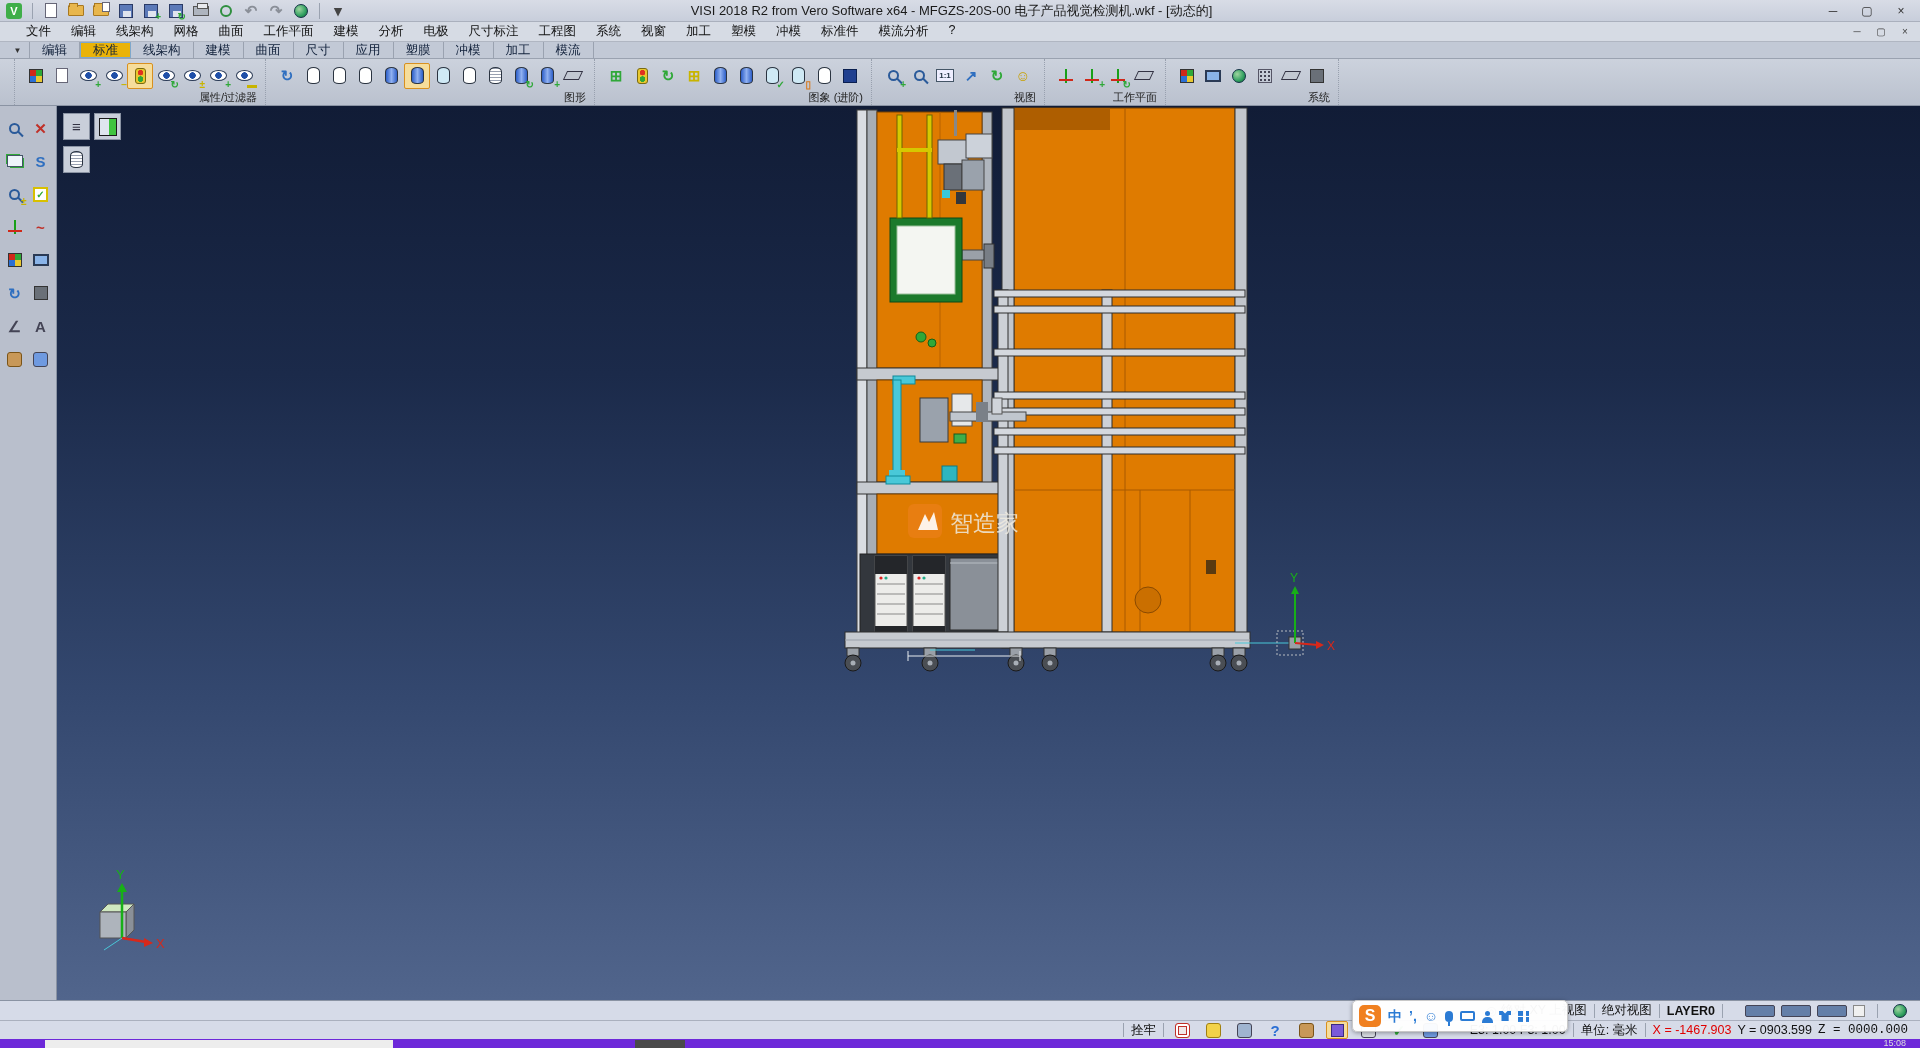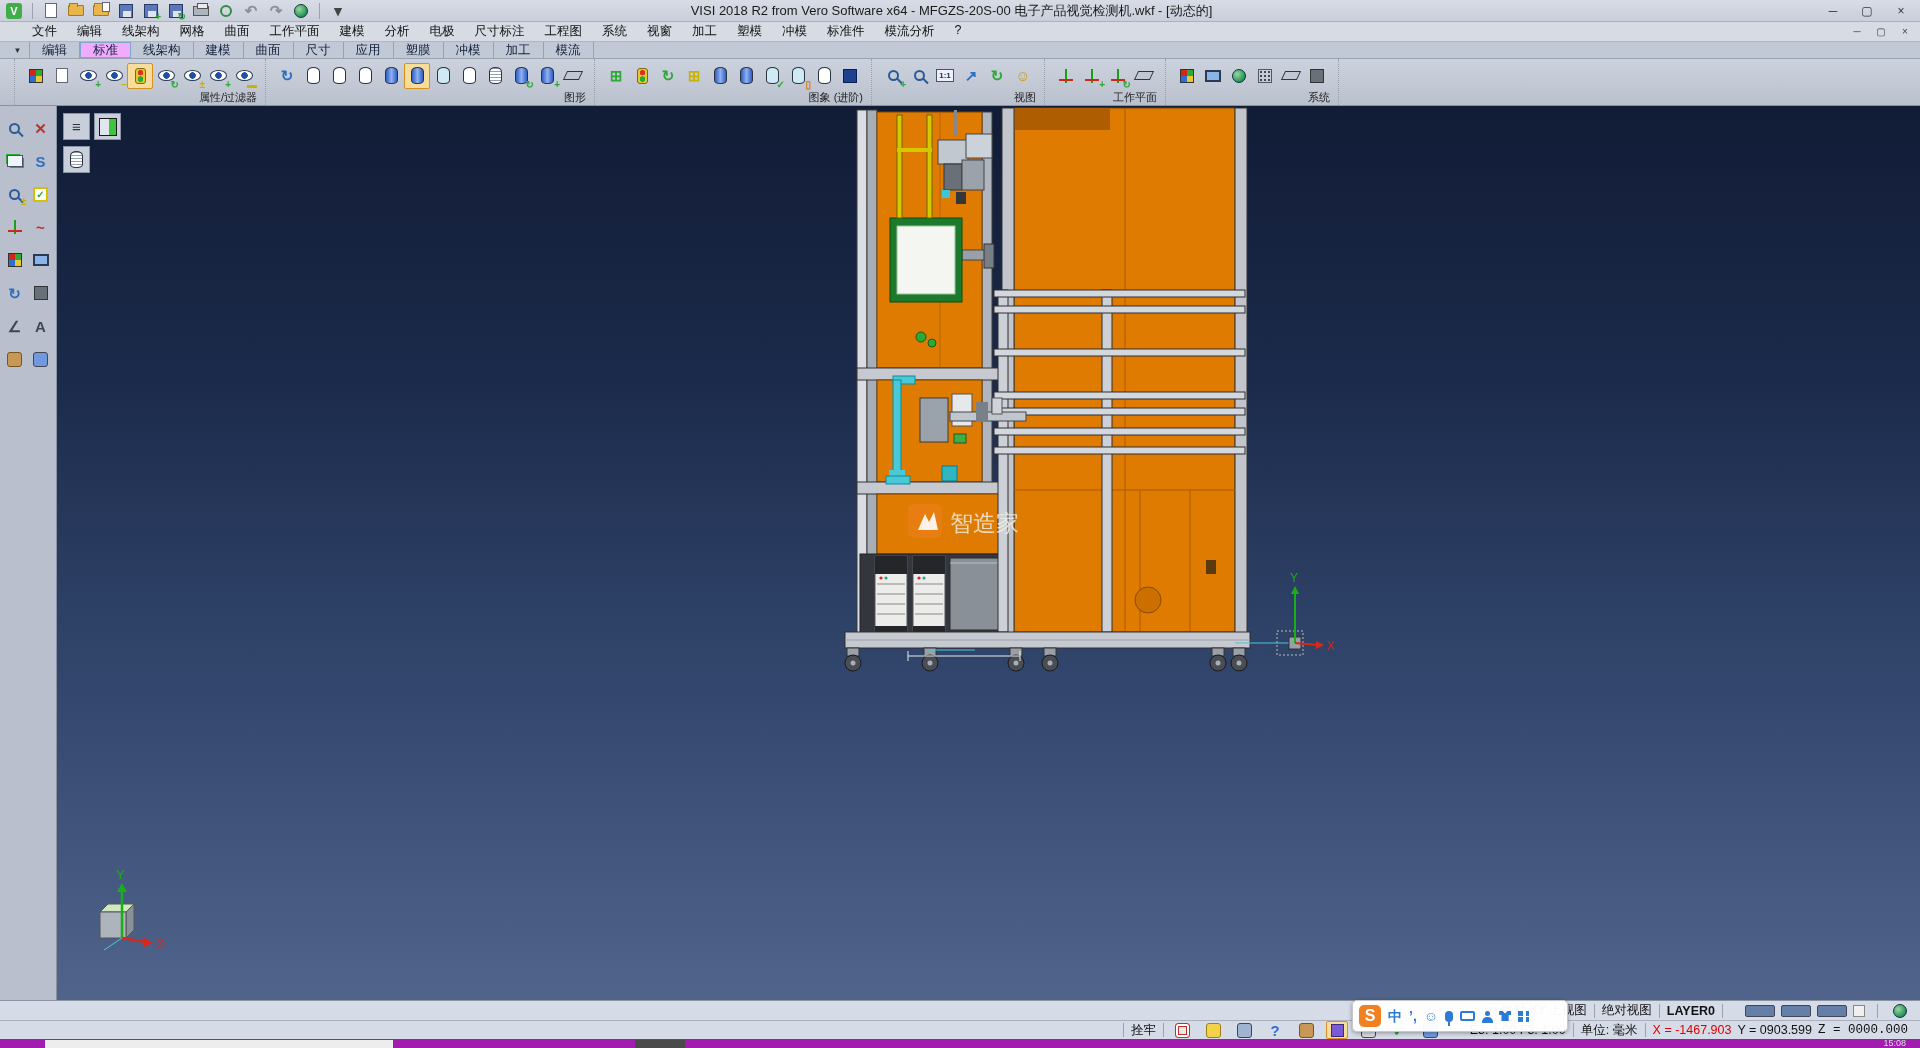--- a/index.html
+++ b/index.html
@@ -11,32 +11,32 @@
     background:linear-gradient(180deg,#d8dce6,#c8cedb); border-bottom:1px solid #aab0bd;
     display:flex; align-items:center; padding:0 4px; }
   .title-text { position:absolute; left:0; right:17px; text-align:center; font-size:13px; color:#1a1a1a; pointer-events:none; }
   .win-controls { position:absolute; right:2px; top:0; display:flex; }
   .win-btn { width:34px; height:21px; display:flex; align-items:center; justify-content:center;
     font-size:12px; color:#333; }
   .qat { display:flex; align-items:center; gap:5px; z-index:2; }
   .qat-sep { width:1px; height:16px; background:#9aa2b0; margin:0 3px; }
 
   .menubar { position:absolute; left:0; top:22px; width:1920px; height:20px;
-    background:#d6dbe4; border-bottom:1px solid #b0b6c2; display:flex; align-items:center; padding-left:22px; }
+    background:#d6dbe4; border-bottom:1px solid #b0b6c2; display:flex; align-items:center; padding-left:16px; }
   .menu-item { padding:2px 10px; font-size:12.5px; color:#111; }
   .mdi-controls { position:absolute; right:6px; top:0; display:flex; gap:6px; }
   .mdi-btn { width:18px; height:18px; font-size:10px; color:#444; display:flex; align-items:center; justify-content:center; }
 
   .tabbar { position:absolute; left:0; top:42px; width:1920px; height:17px;
     background:#c2c9d6; border-bottom:1px solid #9aa2b0; display:flex; align-items:stretch; padding-left:6px; }
   .tab-dd { width:24px; display:flex; align-items:center; justify-content:center; font-size:8px; color:#333;
     border-right:1px solid #9aa2b0; }
   .tab { padding:1px 12px; font-size:12.5px; color:#10203a; border-right:1px solid #9aa2b0;
     display:flex; align-items:center; }
-  .tab.active { background:#f0abfc; border:1px solid #7fa8cc; }
+  .tab.active { background:#eab308; border:1px solid #7fa8cc; }
 
   .ribbon { position:absolute; left:0; top:59px; width:1920px; height:47px;
     background:linear-gradient(180deg,#ccd2dd,#bac1ce); border-bottom:1px solid #8a93a3;
     display:flex; align-items:stretch; padding-left:14px; }
   .rgroup { display:flex; flex-direction:column; border-left:1px dotted #98a0ae; padding:1px 8px 0; }
   .rgroup:last-child { border-right:1px dotted #98a0ae; }
   .ricons { display:flex; align-items:center; height:32px; }
   .rlabel { text-align:right; font-size:11px; color:#222; height:14px; line-height:13px; }
 
   
@@ -153,21 +153,21 @@
   .ime-person::before { content:""; position:absolute; left:3px; top:0; width:5px; height:5px; border-radius:50%; background:#2b7bd4; }
   .ime-person::after { content:""; position:absolute; left:0; bottom:-2px; width:11px; height:6px; border-radius:5px 5px 0 0; background:#2b7bd4; }
   .ime-shirt { width:12px; height:10px; background:#2b7bd4; clip-path:polygon(0 0,30% 0,50% 25%,70% 0,100% 0,100% 40%,80% 40%,80% 100%,20% 100%,20% 40%,0 40%); }
   .ime-grid { width:11px; height:11px;
     background:linear-gradient(90deg,#2b7bd4 45%,rgba(0,0,0,0) 45%) 0 0/100% 45% no-repeat,
                linear-gradient(90deg,#2b7bd4 45%,rgba(0,0,0,0) 45%) 0 100%/100% 45% no-repeat,
                linear-gradient(270deg,#2b7bd4 45%,rgba(0,0,0,0) 45%) 100% 0/55% 45% no-repeat,
                linear-gradient(270deg,#2b7bd4 45%,rgba(0,0,0,0) 45%) 100% 100%/55% 45% no-repeat; }
 
   
-  .taskbar { position:absolute; left:0; top:1039px; width:1920px; height:9px; background:#a21caf; z-index:35; }
+  .taskbar { position:absolute; left:0; top:1039px; width:1920px; height:9px; background:#6d28d9; z-index:35; }
   .task-btn-light { position:absolute; left:45px; top:1px; width:348px; height:8px; background:#ededed; }
   .task-btn-grey { position:absolute; left:635px; top:1px; width:50px; height:8px; background:#4a4a4a; }
   .task-time { position:absolute; right:14px; top:0; color:#ddd; font-size:9px; line-height:9px; }
 </style>
 </head>
 <body>
 
 <div class="titlebar">
   <div class="qat" id="qat">
       <span class="icon small">

